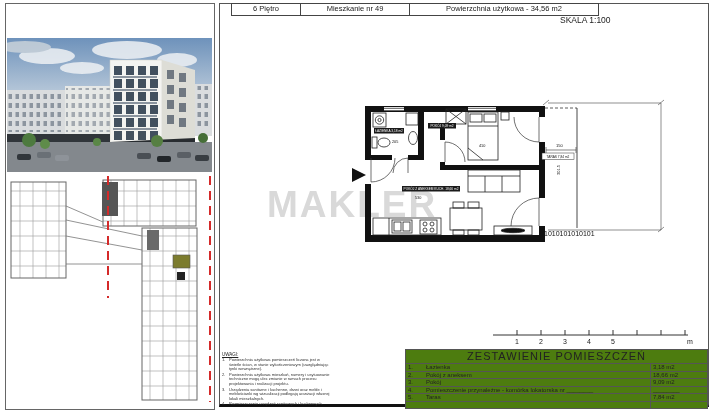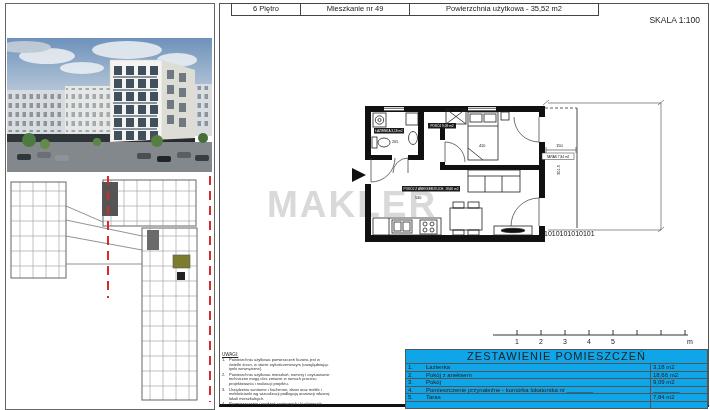--- a/index.html
+++ b/index.html
@@ -7,26 +7,26 @@
         font-family:"Liberation Sans",sans-serif;color:#222;}
   
   #left-panel{position:absolute;left:5px;top:3px;width:208px;height:405px;border:1px solid #666;background:#fff;}
   #photo{position:absolute;left:1px;top:34px;width:205px;height:134px;}
   #overview{position:absolute;left:1px;top:172px;width:206px;height:230px;}
   
   #sheet{position:absolute;left:219px;top:3px;width:488px;height:400px;border:1px solid #555;border-bottom:3px solid #111;background:#fff;}
   #header-table{position:absolute;left:231px;top:3px;height:11px;display:flex;border:1px solid #444;background:#fff;z-index:5;}
   #header-table .hcell{font-size:7.5px;line-height:10px;text-align:center;border-left:1px solid #444;white-space:nowrap;overflow:hidden;}
   #header-table .hcell:first-child{border-left:none;}
-  #scale-label{position:absolute;left:560px;top:15px;width:140px;text-align:right;font-size:8.5px;z-index:5;}
+  #scale-label{position:absolute;left:560px;top:15px;width:140px;text-align:left;font-size:8.5px;z-index:5;}
   #watermark{position:absolute;left:267px;top:184px;font-size:37px;font-weight:bold;letter-spacing:2px;color:#d9d9d9;z-index:1;}
   #plan-svg{position:absolute;left:348px;top:88px;z-index:2;}
   #scalebar-svg{position:absolute;left:488px;top:326px;z-index:2;}
   
-  #summary{position:absolute;left:405px;top:349px;width:303px;border-collapse:collapse;z-index:4;background:#0ea5e9;}
+  #summary{position:absolute;left:405px;top:349px;width:303px;border-collapse:collapse;z-index:4;background:#4d7c0f;}
   #summary td{border:1px solid #555;padding:0 2px;font-size:6px;line-height:6.5px;height:6.5px;white-space:nowrap;overflow:hidden;}
   #summary td.no{width:14px;border-right:none;}
   #summary td.nm{border-left:none;}
   #summary td.ar{width:52px;}
   #summary td.title{font-size:11px;line-height:13px;height:13px;text-align:center;letter-spacing:1px;}
   
   #notes{position:absolute;left:222px;top:352px;width:110px;z-index:3;}
   #notes .nt{font-size:4.5px;text-decoration:underline;margin-bottom:1px;}
   #notes .ni{display:flex;font-size:4px;line-height:1.15;margin-bottom:1px;color:#333;}
   #notes .ni .num{width:7px;flex:none;}
@@ -159,21 +159,21 @@
         <line x1="203" y1="0" x2="203" y2="226"></line>
       </g>
     </svg>
   </div>
 
   <div id="sheet"></div>
 
   <div id="header-table">
     <div class="hcell" style="width:68px">6 Piętro</div>
     <div class="hcell" style="width:108px">Mieszkanie nr 49</div>
-    <div class="hcell" style="width:188px">Powierzchnia użytkowa - 35,52 m2</div>
+    <div class="hcell" style="width:188px">Powierzchnia użytkowa - 34,56 m2</div>
   </div>
 
   <div id="scale-label">SKALA 1:100</div>
 
   <div id="watermark">MAKLER</div>
 
   <svg id="plan-svg" width="344" height="166" viewBox="348 88 344 166">
 
     <g fill="#111">
       <rect x="365" y="106" width="180" height="6"></rect>

